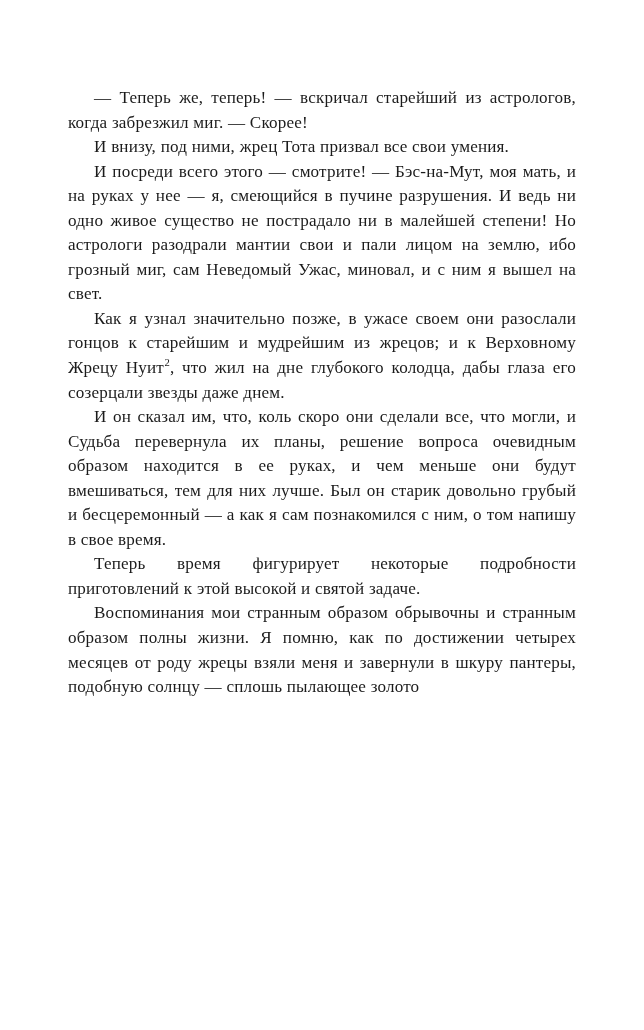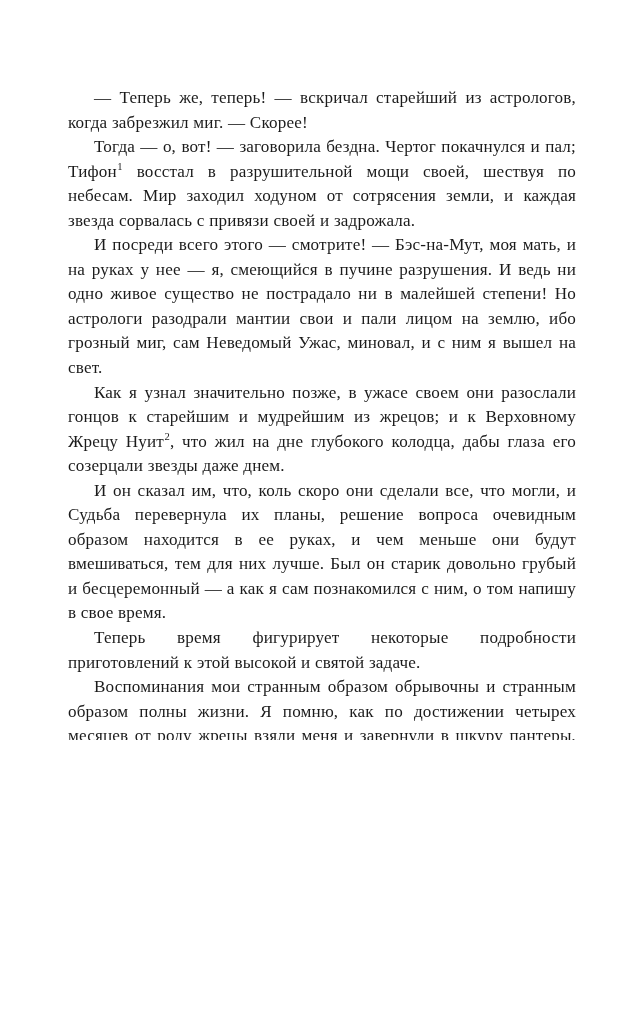--- a/index.html
+++ b/index.html
@@ -86,21 +86,21 @@
     letter-spacing: 0.02em;
   }
 </style>
 </head>
 <body>
 
 <div class="page">
 
   <div class="body-column">
     <p class="para">— Теперь же, теперь! — вскричал старейший из астрологов, когда забрезжил миг. — Скорее!</p>
-    <p class="para">Тогда — о, вот! — заговорила бездна. Чертог покачнулся и пал; Тифон<sup>1</sup> восстал в разрушительной мощи своей, шествуя по небесам. Мир заходил ходуном от сотрясения земли, и каждая звезда сорвалась с привязи своей и задрожала.</p>
+    <p class="para">И внизу, под ними, жрец Тота призвал все свои умения.</p>
     <p class="para">И посреди всего этого — смотрите! — Бэс-на-Мут, моя мать, и на руках у нее — я, смеющийся в пучине разрушения. И ведь ни одно живое существо не пострадало ни в малейшей степени! Но астрологи разодрали мантии свои и пали лицом на землю, ибо грозный миг, сам Неведомый Ужас, миновал, и с ним я вышел на свет.</p>
     <p class="para">Как я узнал значительно позже, в ужасе своем они разослали гонцов к старейшим и мудрейшим из жрецов; и к Верховному Жрецу Нуит<sup>2</sup>, что жил на дне глубокого колодца, дабы глаза его созерцали звезды даже днем.</p>
     <p class="para">И он сказал им, что, коль скоро они сделали все, что могли, и Судьба перевернула их планы, решение вопроса очевидным образом находится в ее руках, и чем меньше они будут вмешиваться, тем для них лучше. Был он старик довольно грубый и бесцеремонный — а как я сам познакомился с ним, о том напишу в свое время.</p>
     <p class="para">Теперь время фигурирует некоторые подробности приготовлений к этой высокой и святой задаче.</p>
     <p class="para">Воспоминания мои странным образом обрывочны и странным образом полны жизни. Я помню, как по достижении четырех месяцев от роду жрецы взяли меня и завернули в шкуру пантеры, подобную солнцу — сплошь пылающее золото</p>
   </div>
 
   <div class="footnotes">
     <hr class="footnote-rule">
 

